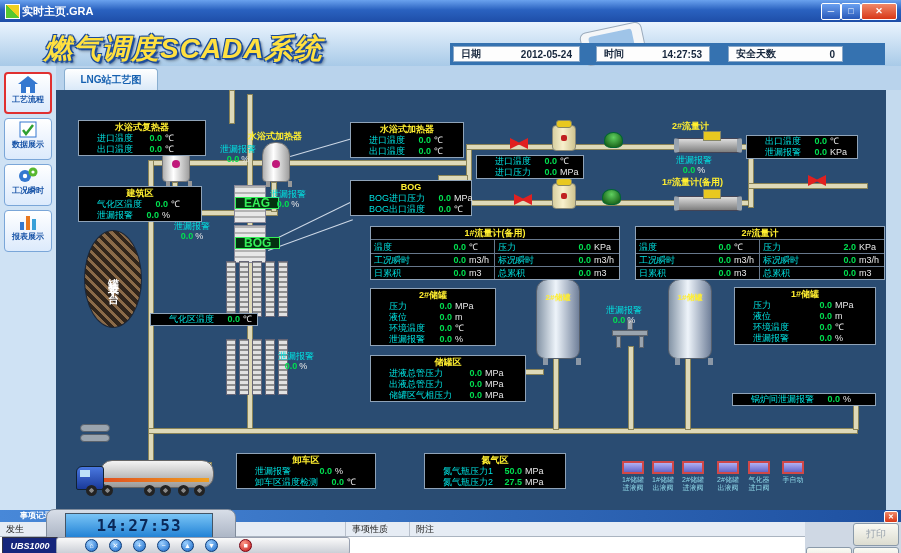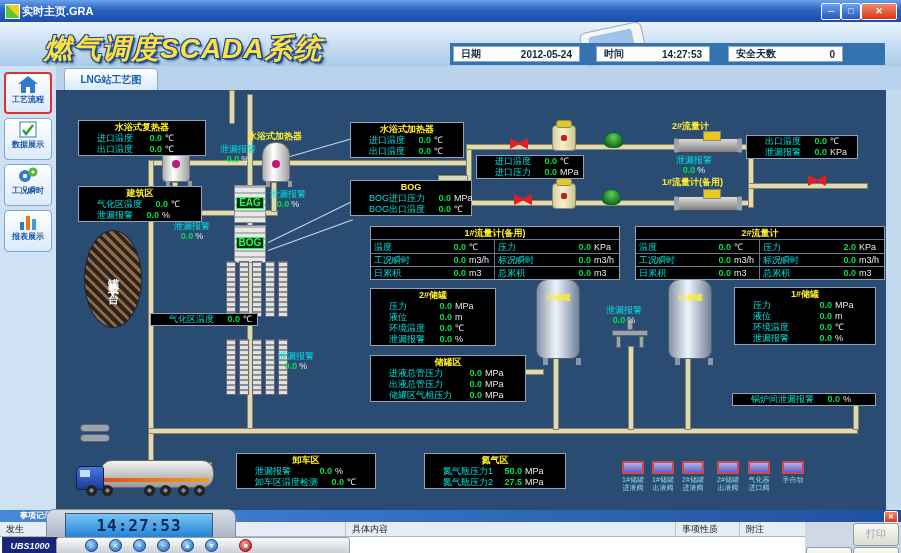--- a/index.html
+++ b/index.html
@@ -52,21 +52,21 @@
   .fcell:nth-child(odd){border-right:1px solid #67788c;}
   .fcell:nth-child(n+3){border-top:1px solid #67788c;}
   
   .vessel{position:absolute;width:26px;height:38px;background:linear-gradient(90deg,#b0b0b0,#ffffff 40%,#a0a0a0);border:1px solid #777;border-radius:13px 13px 4px 4px;}
   .vessel .dot{position:absolute;left:9px;top:17px;width:8px;height:8px;background:#c0187a;border-radius:50%;}
   .vessel .legs{position:absolute;left:3px;bottom:-6px;width:18px;height:6px;border-left:4px solid #999;border-right:4px solid #999;}
   .tankv{position:absolute;width:42px;height:78px;background:linear-gradient(90deg,#8494a6,#eef4fa 45%,#70809a);border:1px solid #565f6c;border-radius:12px 12px 9px 9px;text-align:center;}
   .tankv .tlbl{color:var(--yellow,#ffee30);font-size:8px;font-weight:bold;display:block;margin-top:12px;}
   .tankv .legs{position:absolute;left:6px;bottom:-7px;width:28px;height:7px;border-left:5px solid #8a97a6;border-right:5px solid #8a97a6;}
   .aircol{position:absolute;width:30px;height:36px;background:repeating-linear-gradient(0deg,#e8e8e8 0 4px,#b4b4b4 4px 6px);border:1px solid #889;text-align:center;}
-  .aircol .chip{display:inline-block;margin-top:11px;background:#04310f;color:#35f05a;font-size:10px;font-weight:bold;padding:0 2px;border:1px solid #35f05a;line-height:10px;}
+  .aircol .chip{display:inline-block;margin-top:11px;background:#04310f;color:#35f05a;font-size:12px;font-weight:bold;padding:0 8px;border:1px solid #35f05a;line-height:10px;}
   .vapbank{position:absolute;display:flex;gap:3px;}
   .vap{width:8px;height:54px;background:repeating-linear-gradient(0deg,#e2e2e2 0 3px,#8e8e8e 3px 5px);border:1px solid #667;}
   .meter{position:absolute;width:68px;height:15px;background:linear-gradient(#dcdcdc,#7e7e7e);border:1px solid #445;border-left:5px solid #9aa4ae;border-right:5px solid #9aa4ae;border-radius:2px;box-sizing:border-box;}
   .meter .mbox{position:absolute;left:24px;top:-8px;width:16px;height:8px;background:#e8c820;border:1px solid #886;}
   .valve{position:absolute;width:18px;height:11px;background:#e02020;clip-path:polygon(0 0,50% 42%,100% 0,100% 100%,50% 58%,0 100%);}
   .reg{position:absolute;width:17px;height:14px;background:radial-gradient(circle at 50% 32%,#5fd05f,#0a4a0a);border:1px solid #063;border-radius:50% 50% 35% 35%;}
   .filt{position:absolute;width:22px;height:24px;background:linear-gradient(90deg,#d8cfa0,#f8f0cc 45%,#cfc490);border:1px solid #887;border-radius:4px;}
   .filt::before{content:"";position:absolute;left:3px;top:-6px;width:14px;height:6px;background:#e8c820;border:1px solid #886;border-radius:3px;}
   .filt::after{content:"";position:absolute;left:8px;top:9px;width:6px;height:6px;background:#c02020;border-radius:2px;}
   .platform{position:absolute;width:56px;height:96px;border-radius:50%;background:repeating-linear-gradient(45deg,#8a6a48 0 3px,#30241a 3px 7px);border:1px solid #1c2636;display:flex;align-items:center;justify-content:center;}
@@ -589,21 +589,20 @@
 
   <div id="eventpanel">
     <div id="eventstrip">
       <span>事项记录</span>
       <span id="eventclose">✕</span>
     </div>
     <div id="evhead">
       <span class="col" style="width:146px;">发生</span>
       <span class="col" style="width:50px;">站</span>
       <span class="col" style="width:150px;">名 称</span>
-      <span class="col" style="width:330px;">具体内容</span>
       <span class="col" style="width:64px;">事项性质</span>
       <span class="col" style="width:65px;border-right:none;">附注</span>
     </div>
     <div id="evbody"></div>
     <div class="evbtn" style="left:799px;top:13px;margin-top:44px;">事故</div>
     <div class="evbtn" style="left:853px;top:13px;">打印</div>
     <div class="evbtn" style="left:806px;top:37px;"></div>
     <div class="evbtn" style="left:853px;top:37px;"></div>
   </div>
 

